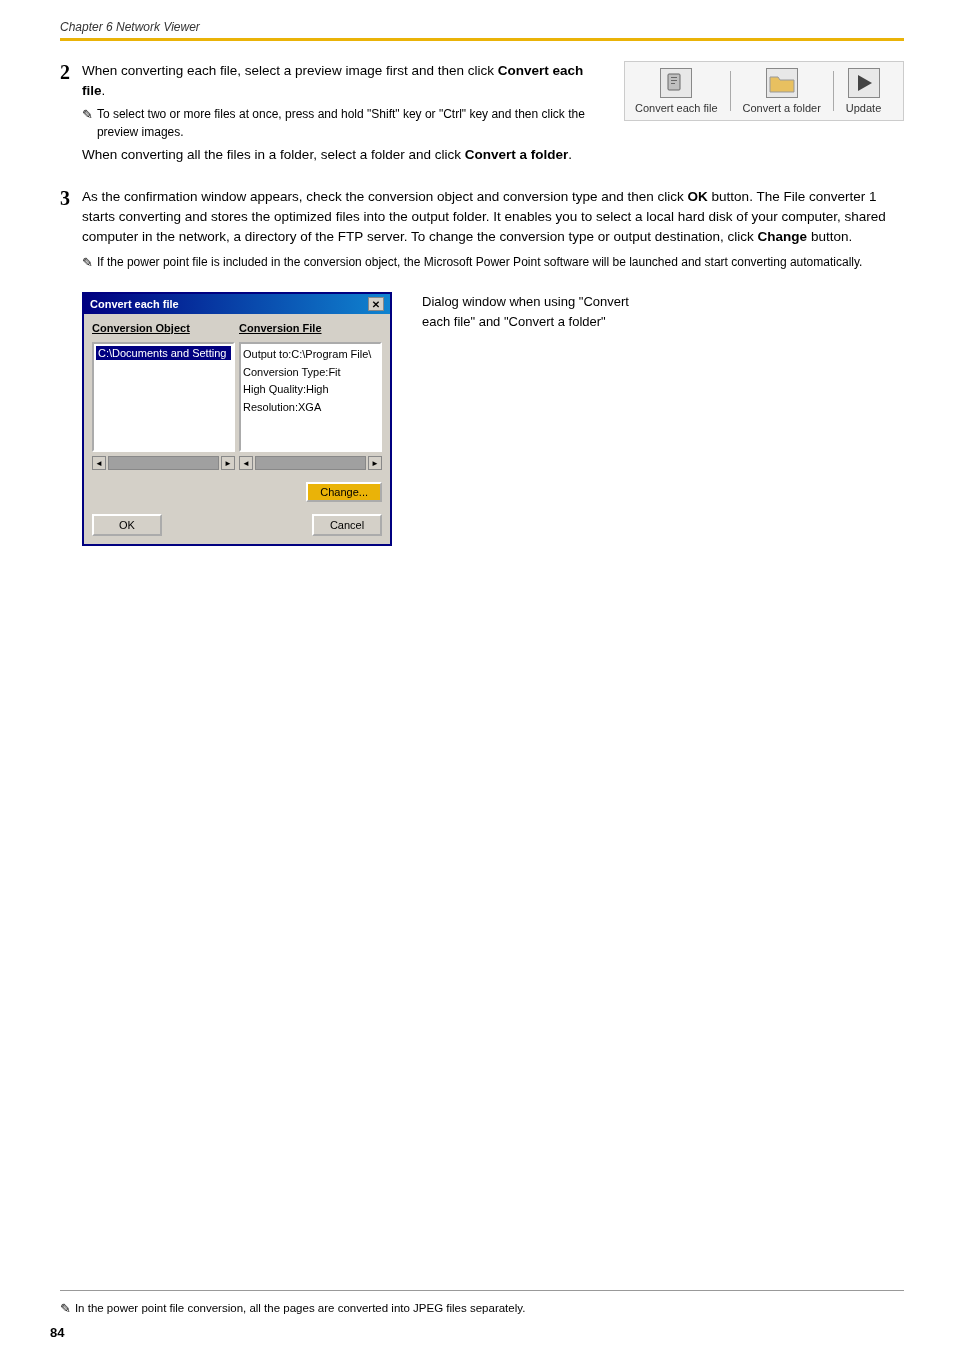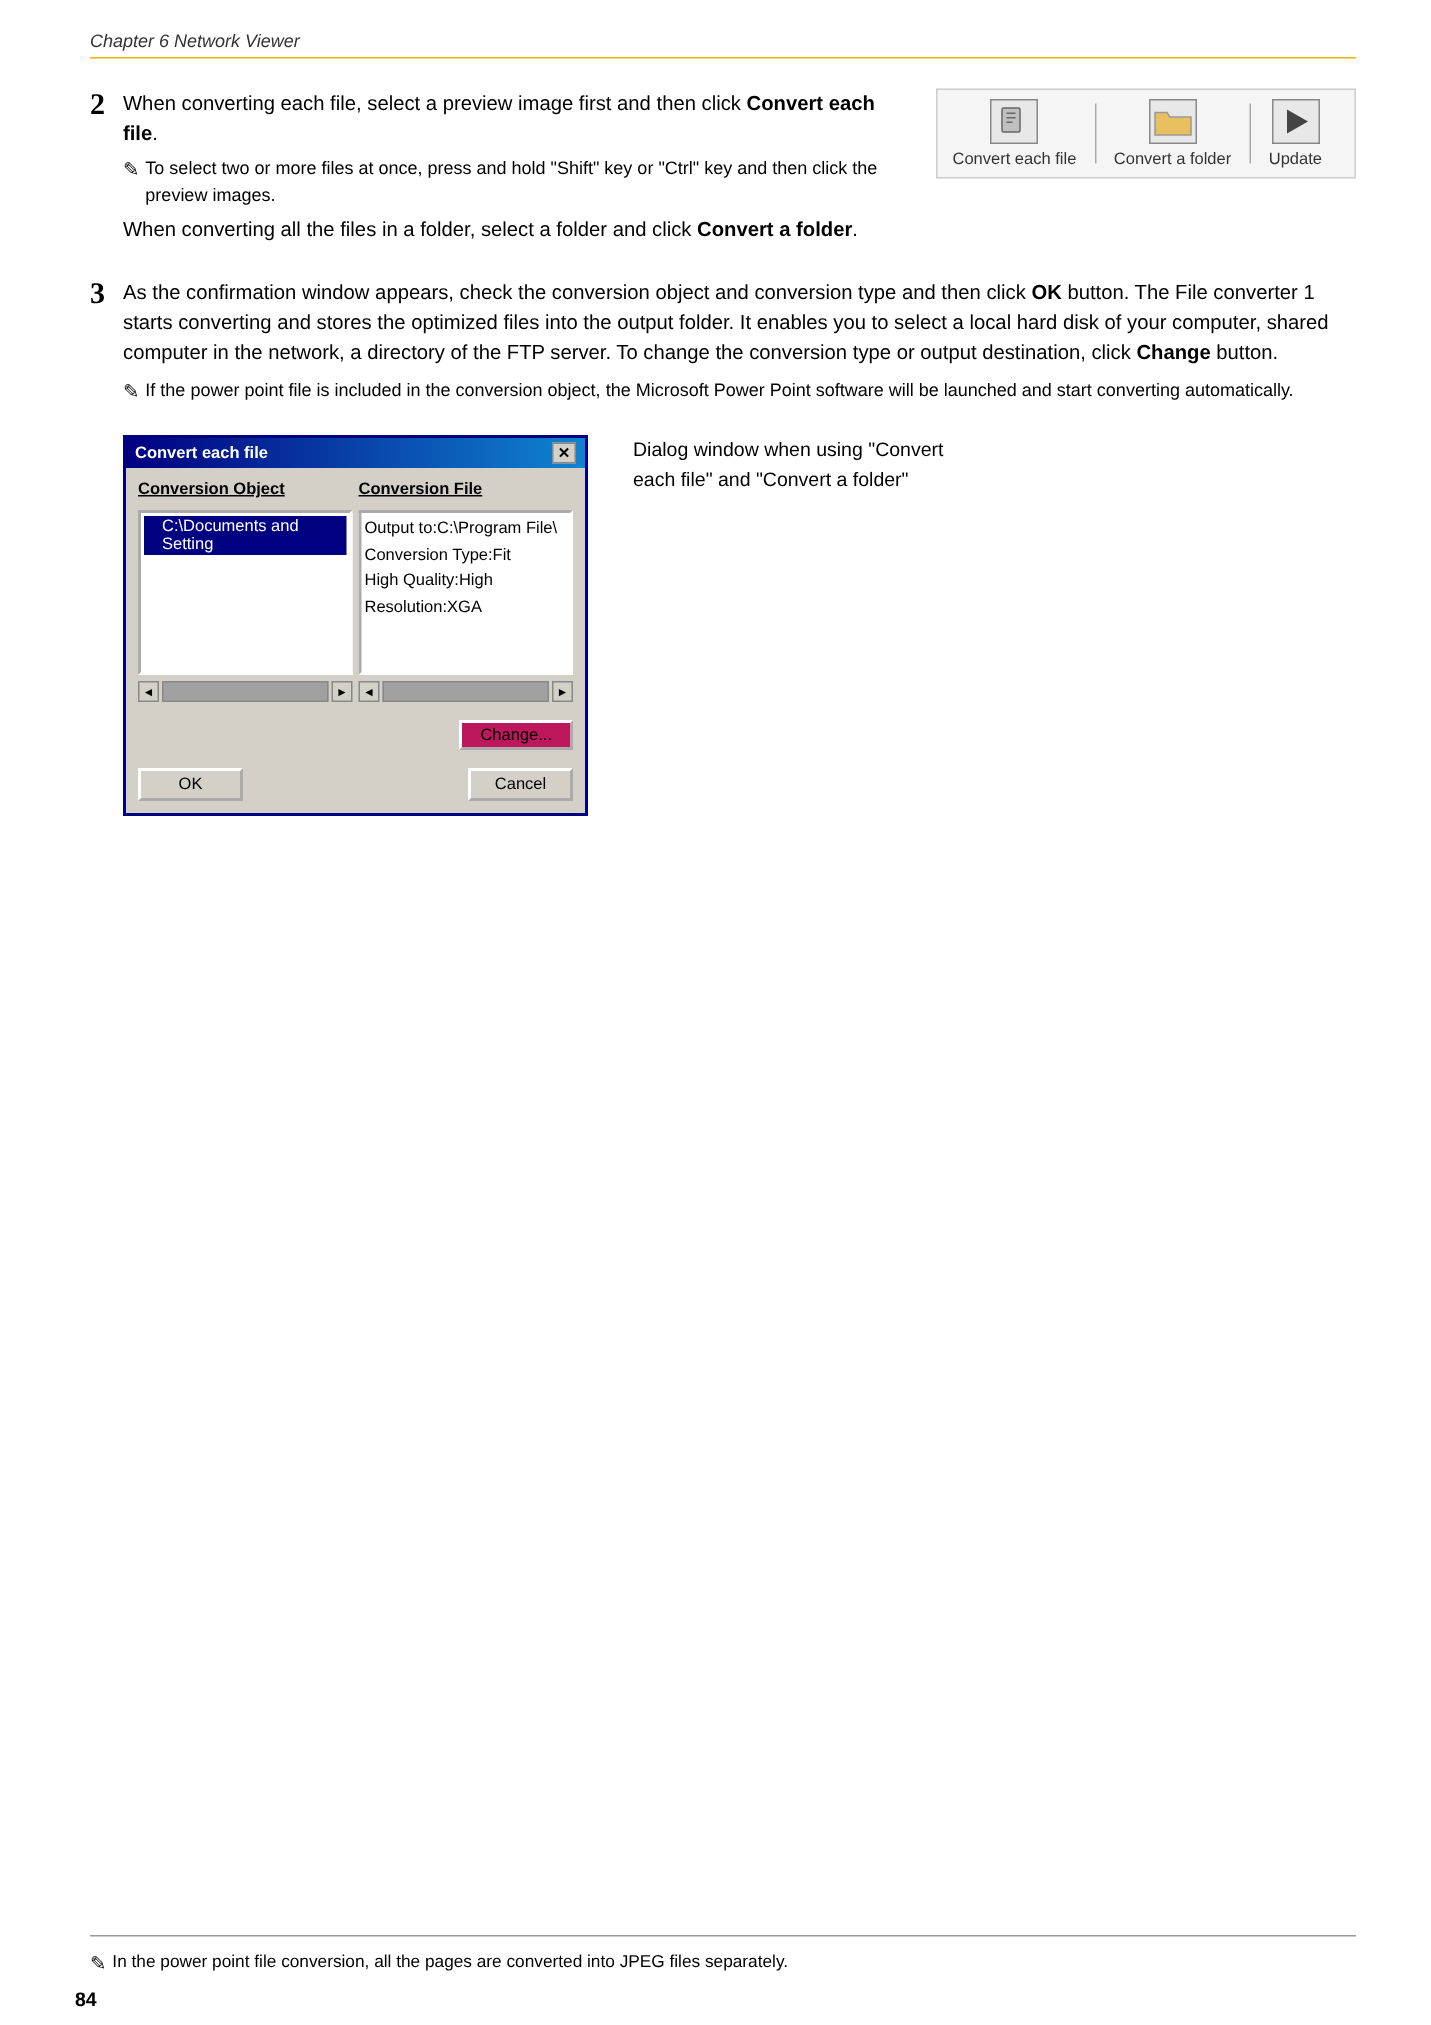--- a/index.html
+++ b/index.html
@@ -16,21 +16,21 @@
 
     .page {
       width: 954px;
       min-height: 1350px;
       padding: 20px 50px 60px 60px;
       position: relative;
     }
 
     
     .chapter-header {
-      border-bottom: 1px solid #eab308;
+      border-bottom: 3px solid #eab308;
       padding-bottom: 4px;
       margin-bottom: 20px;
       font-style: italic;
       font-size: 12px;
       color: #333;
     }
 
     
     .step {
       margin-bottom: 22px;
@@ -175,21 +175,21 @@
     .dialog-listbox {
       border: 2px inset #fff;
       background: #fff;
       height: 110px;
       padding: 2px;
       font-size: 11px;
       overflow: hidden;
     }
 
     .listbox-item {
-      padding: 1px 12px;
+      padding: 1px 2px;
       font-size: 11px;
     }
 
     .listbox-item.selected {
       background: #000080;
       color: white;
     }
 
     .dialog-scrollbar {
       display: flex;
@@ -228,21 +228,21 @@
 
     .dialog-buttons {
       display: flex;
       flex-direction: column;
       align-items: flex-end;
       padding: 4px 8px 8px 8px;
       gap: 4px;
     }
 
     .dialog-change-btn {
-      background: #be185d;
+      background: #eab308;
       border: 2px outset #fff;
       padding: 2px 12px;
       font-size: 11px;
       cursor: pointer;
       min-width: 70px;
       text-align: center;
     }
 
     .dialog-bottom-row {
       display: flex;

